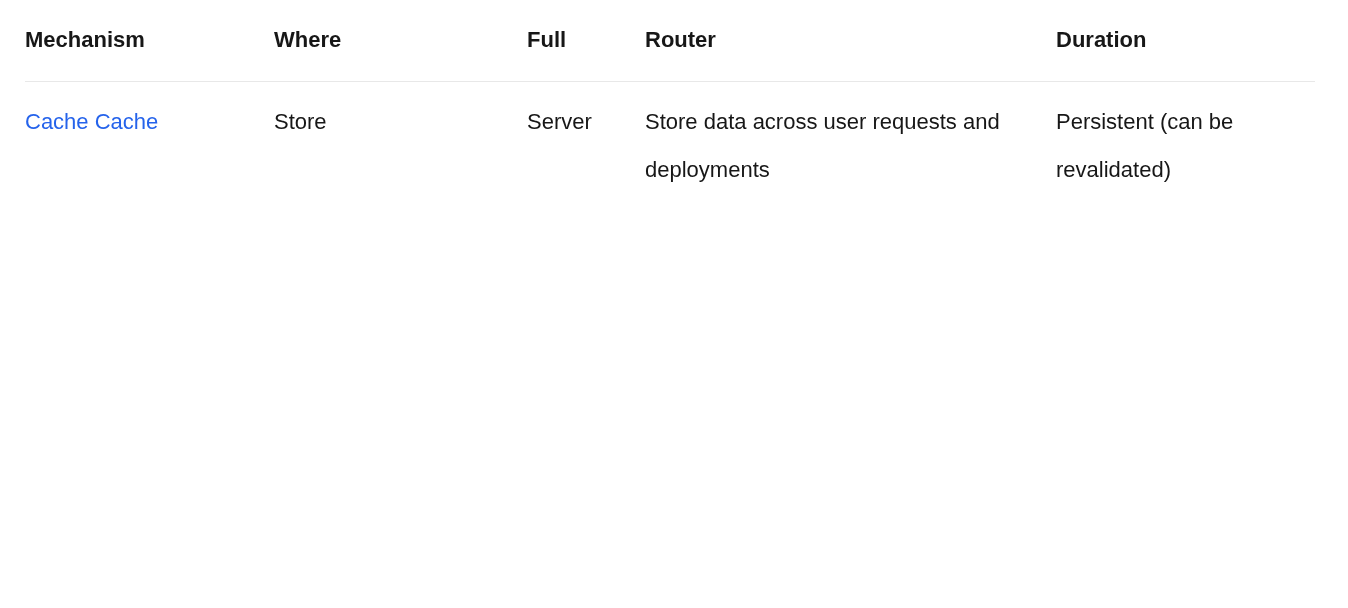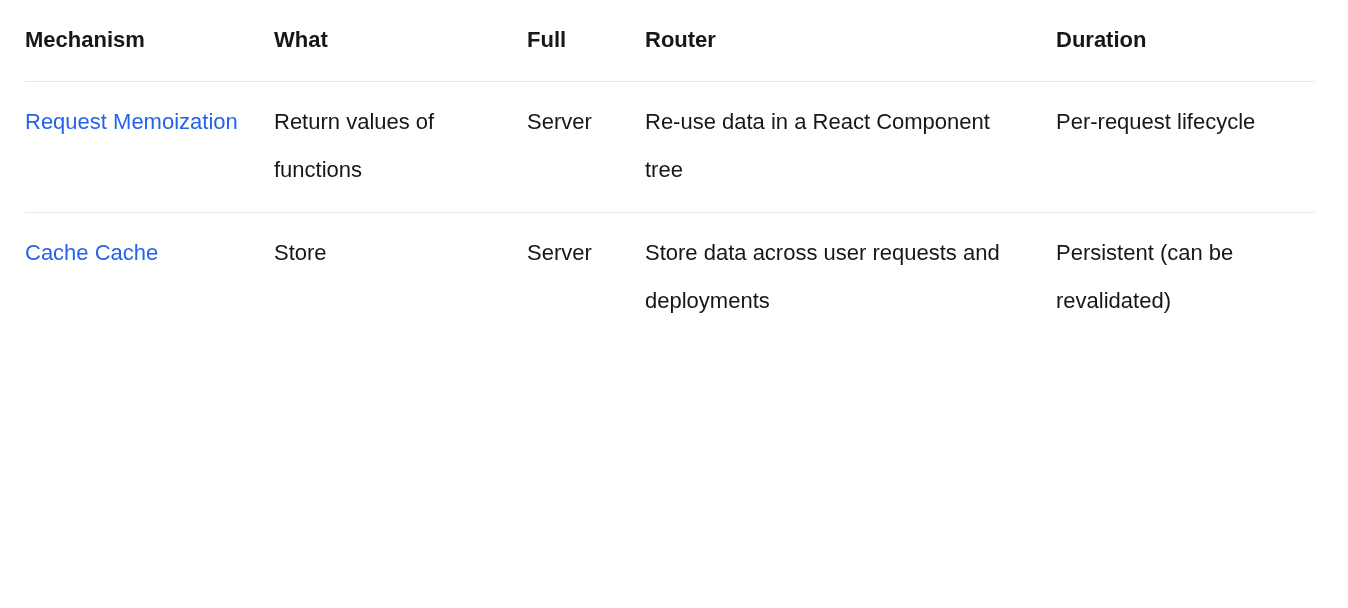--- a/index.html
+++ b/index.html
@@ -67,36 +67,27 @@
       <colgroup>
         <col class="c-mechanism">
         <col class="c-what">
         <col class="c-where">
         <col class="c-purpose">
         <col class="c-duration">
       </colgroup>
       <thead>
         <tr>
           <th>Mechanism</th>
-          <th>What</th>
+          <th>Where</th>
           <th>Full</th>
           <th>Router</th>
           <th>Duration</th>
         </tr>
       </thead>
       <tbody>
-          <tr>
-    <td>
-      <a class="mech-link" href="#">Request Memoization</a>
-    </td>
-    <td>Return values of functions</td>
-    <td>Server</td>
-    <td>Re-use data in a React Component tree</td>
-    <td>Per-request lifecycle</td>
-  </tr>
           <tr>
     <td>
       <a class="mech-link" href="#">Cache Cache</a>
     </td>
     <td>Store</td>
     <td>Server</td>
     <td>Store data across user requests and deployments</td>
     <td>Persistent (can be revalidated)</td>
   </tr>
         </tbody>

